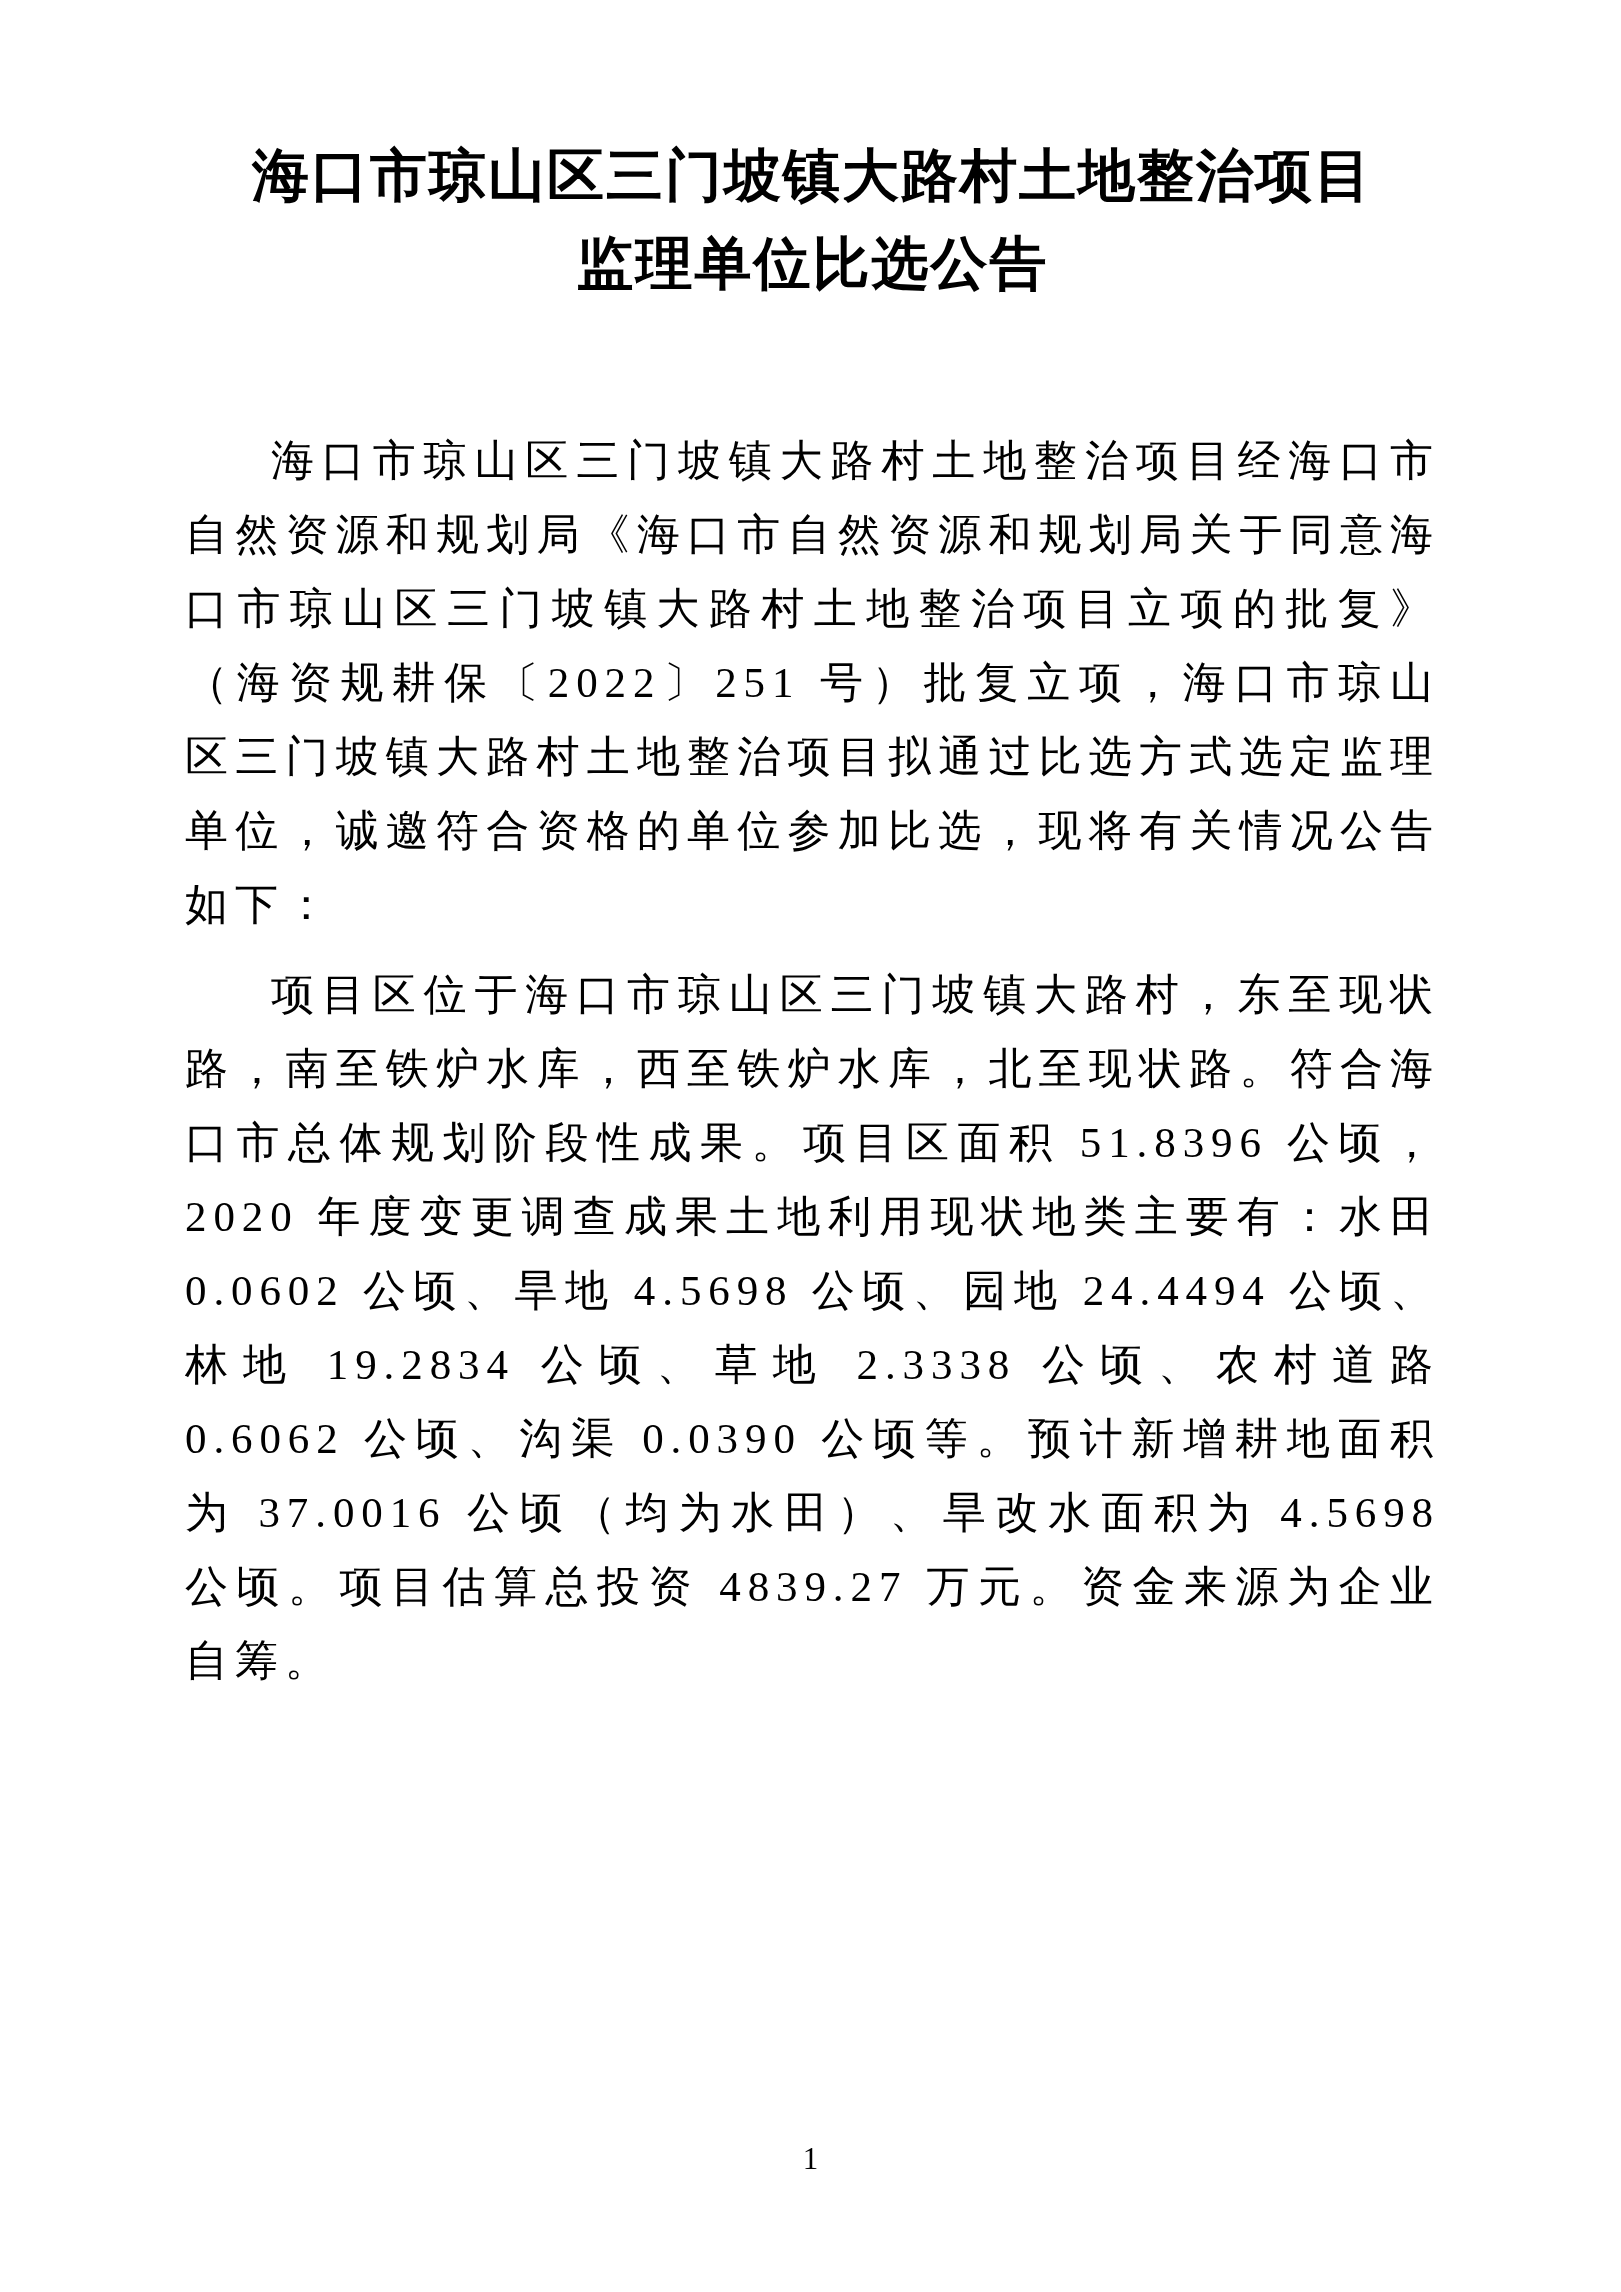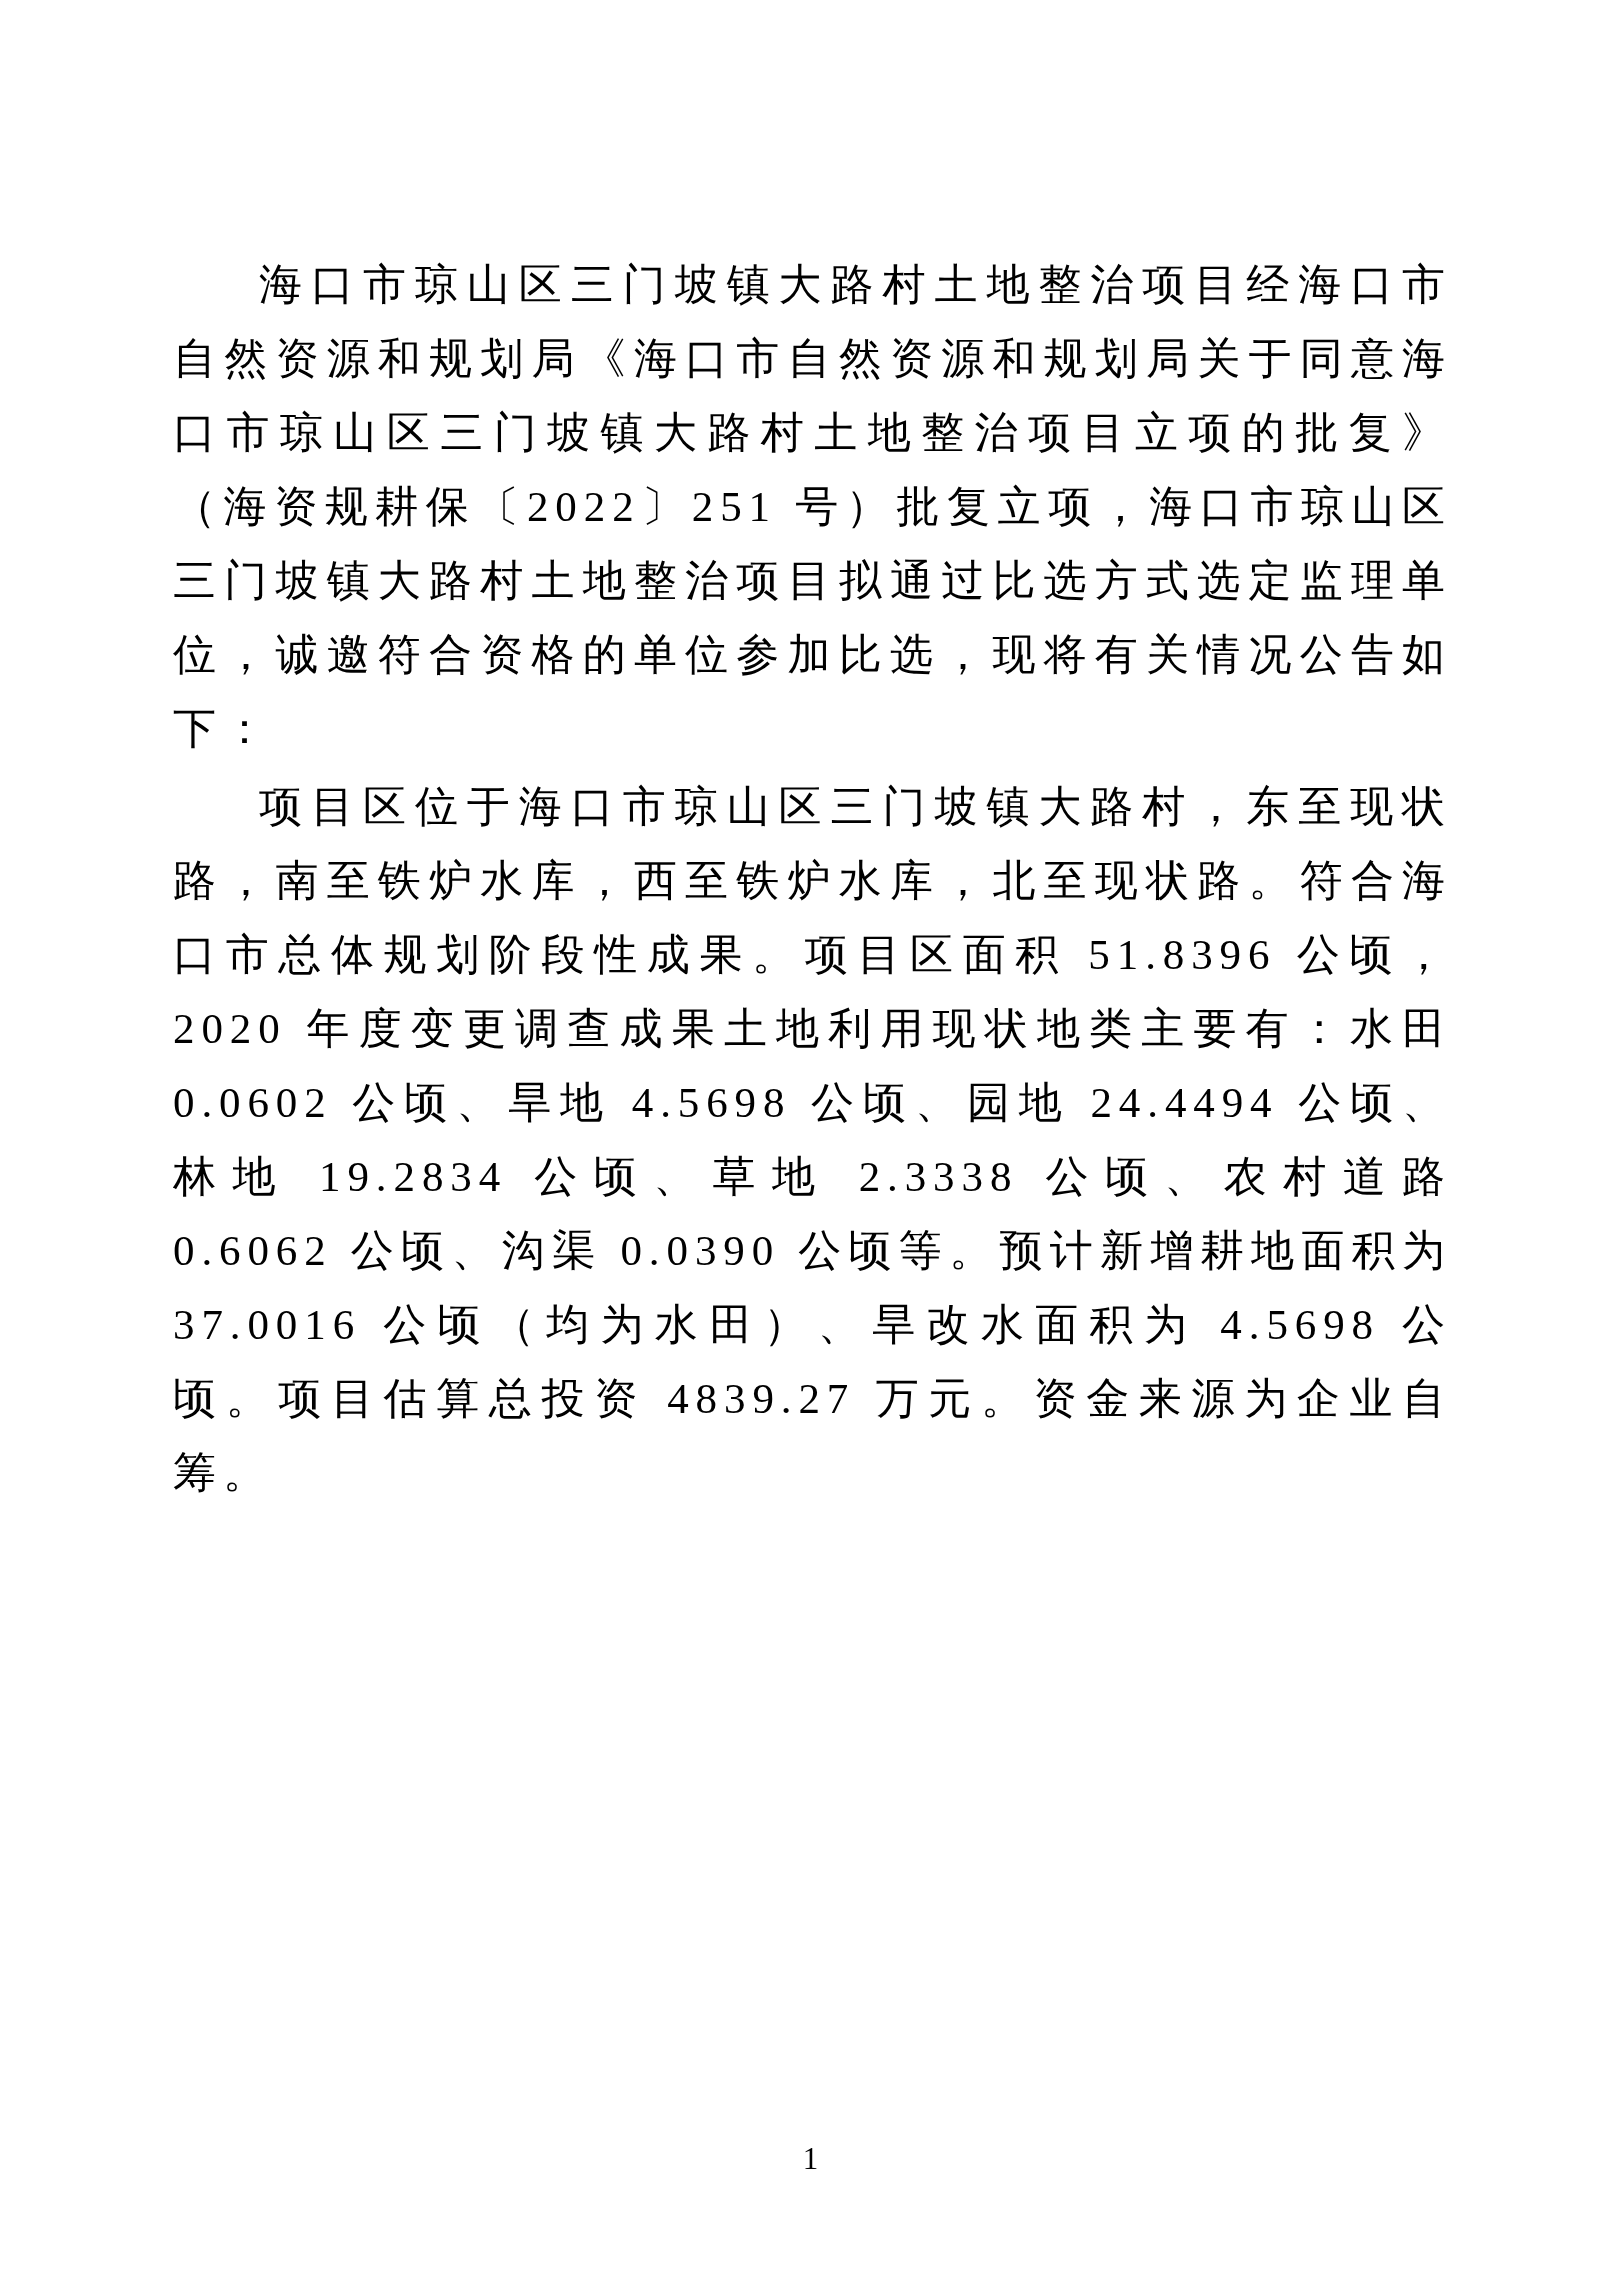--- a/index.html
+++ b/index.html
@@ -27,21 +27,21 @@
     font-family: "Liberation Serif", "DejaVu Serif", serif;
   }
   .doc-body {
     margin-top: 116px;
     font-size: 43px;
     line-height: 74px;
     letter-spacing: 6.9px;
     text-align: justify;
   }
   .doc-body p {
-    margin: 4px;
+    margin: 16px;
     text-indent: 2em;
   }
   .doc-heading {
     font-weight: bold;
   }
   .underlined {
     text-decoration: underline;
     text-decoration-thickness: 2.9px;
     text-underline-offset: 11.8px;
   }
@@ -53,20 +53,24 @@
     text-align: center;
     font-size: 31px;
     letter-spacing: 0;
   }
 </style>
 </head>
 <body>
 
 <div class="page">
 
+  <div class="doc-title">
+    <div>海口市琼山区三门坡镇大路村土地整治项目</div>
+    <div>监理单位比选公告</div>
+  </div>
 
   <div class="doc-body">
 
     <p>海口市琼山区三门坡镇大路村土地整治项目经海口市自然资源和规划局《海口市自然资源和规划局关于同意海口市琼山区三门坡镇大路村土地整治项目立项的批复》（海资规耕保〔2022〕251 号）批复立项，海口市琼山区三门坡镇大路村土地整治项目拟通过比选方式选定监理单位，诚邀符合资格的单位参加比选，现将有关情况公告如下：</p>
 
 
     <p>项目区位于海口市琼山区三门坡镇大路村，东至现状路，南至铁炉水库，西至铁炉水库，北至现状路。符合海口市总体规划阶段性成果。项目区面积 51.8396 公顷，2020 年度变更调查成果土地利用现状地类主要有：水田 0.0602 公顷、旱地 4.5698 公顷、园地 24.4494 公顷、林地 19.2834 公顷、草地 2.3338 公顷、农村道路 0.6062 公顷、沟渠 0.0390 公顷等。预计新增耕地面积为 37.0016 公顷（均为水田）、旱改水面积为 4.5698 公顷。项目估算总投资 4839.27 万元。资金来源为企业自筹。</p>
 
 
 

